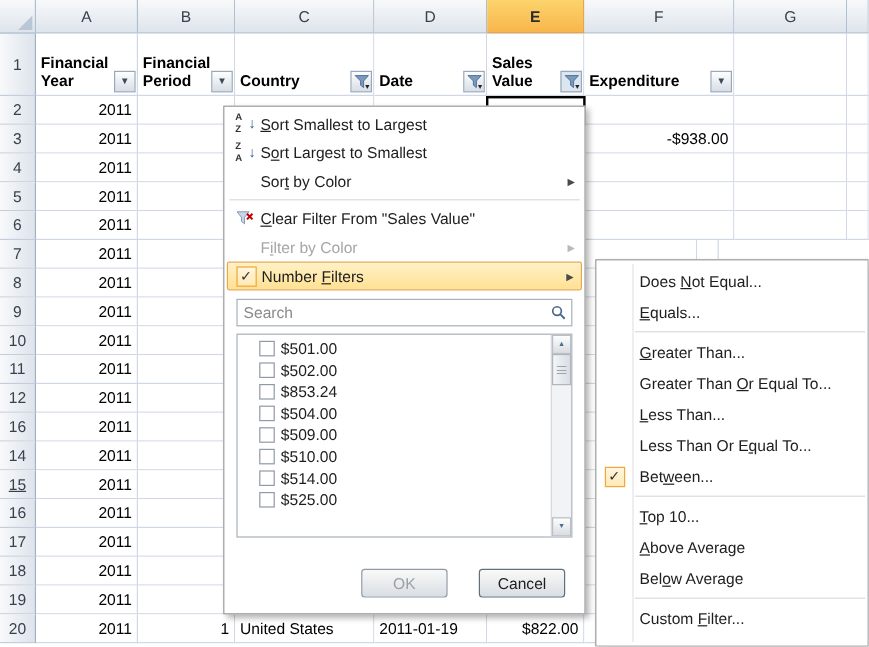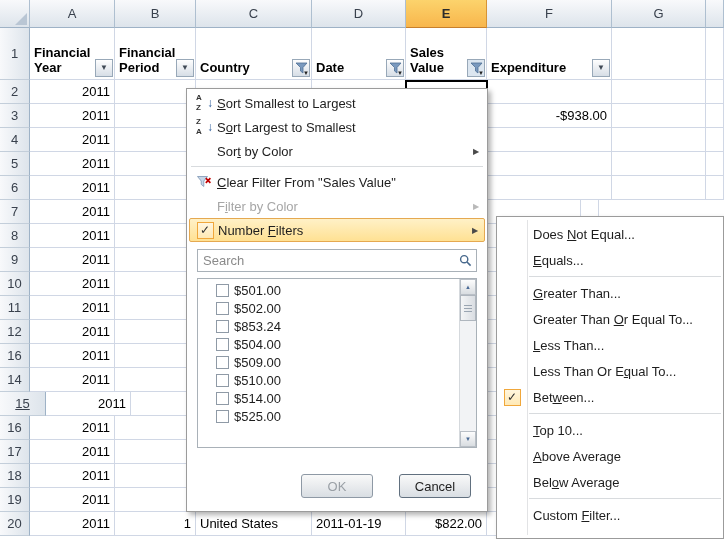--- a/index.html
+++ b/index.html
@@ -297,21 +297,21 @@
         <div class="cell r" style="width: 85px;">2011</div>
         <div class="cell r" style="width: 81px;"></div>
         <div class="cell l" style="width: 116px;"></div>
         <div class="cell l" style="width: 94px;"></div>
         <div class="cell r" style="width: 81px;"></div>
         <div class="cell r" style="width: 125px;"></div>
         <div class="cell l" style="width: 94px;"></div>
         <div class="cell l" style="width: 18px;"></div>
       </div>
       <div class="grid-row" style="height: 24px;">
-        <div class="rowhdr" style="width: 46px; text-decoration: underline;">15</div>
+        <div class="rowhdr" style="width: 30px; text-decoration: underline;">15</div>
         <div class="cell r" style="width: 85px;">2011</div>
         <div class="cell r" style="width: 81px;"></div>
         <div class="cell l" style="width: 116px;"></div>
         <div class="cell l" style="width: 94px;"></div>
         <div class="cell r" style="width: 81px;"></div>
         <div class="cell r" style="width: 125px;"></div>
         <div class="cell l" style="width: 94px;"></div>
         <div class="cell l" style="width: 18px;"></div>
       </div>
       <div class="grid-row" style="height: 24px;">

